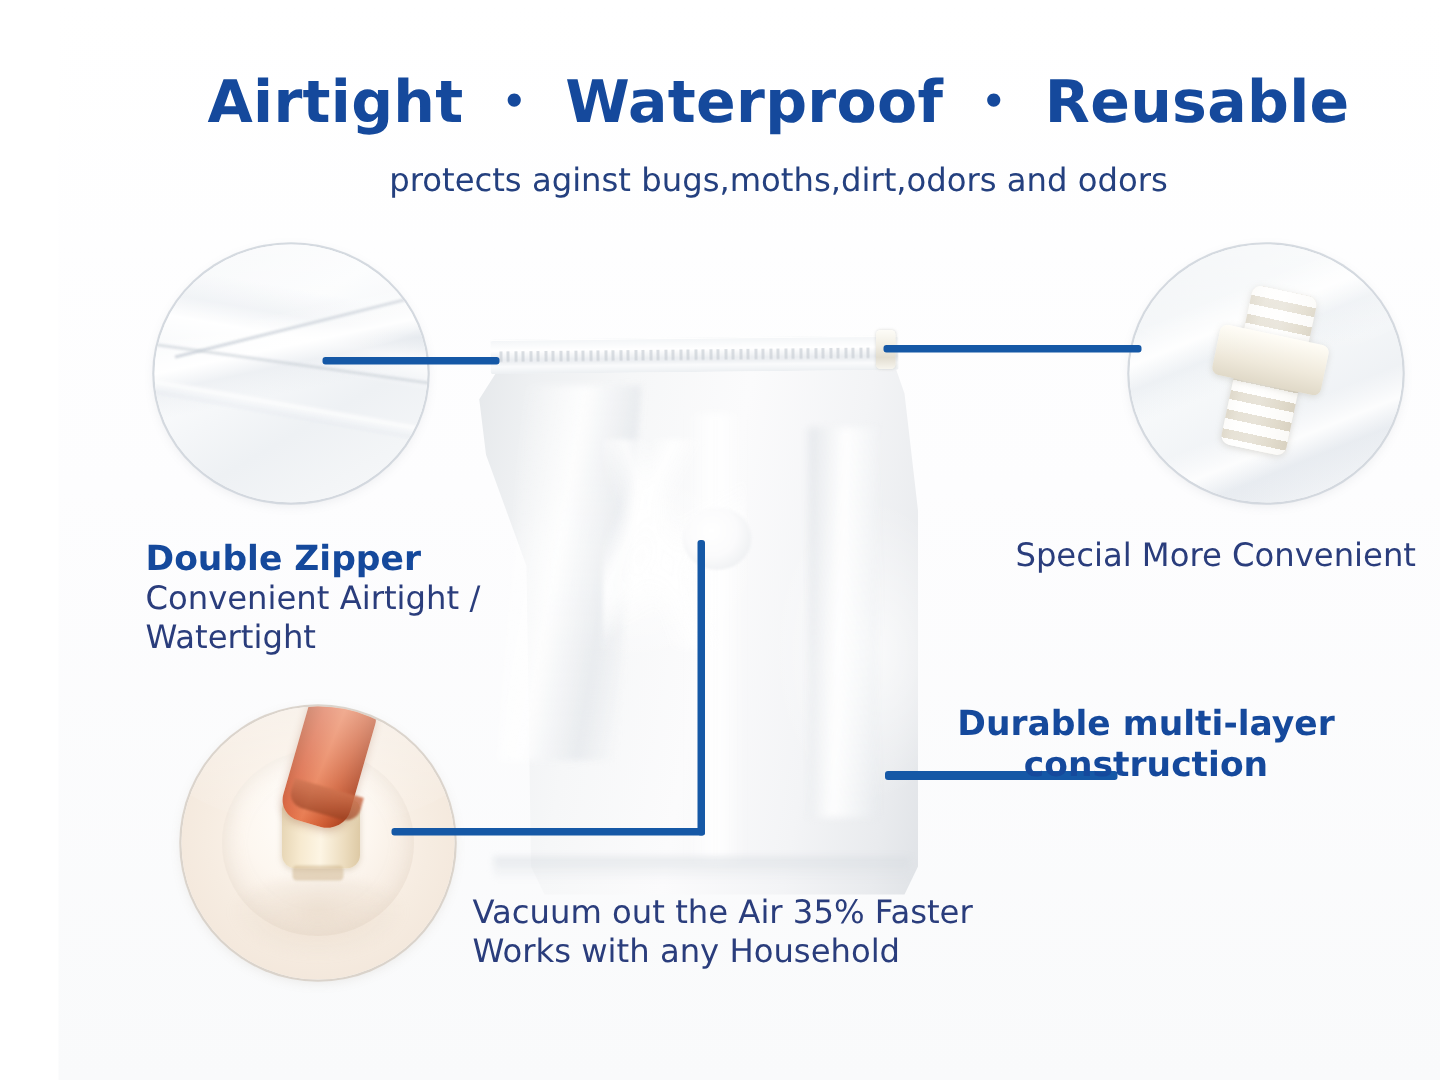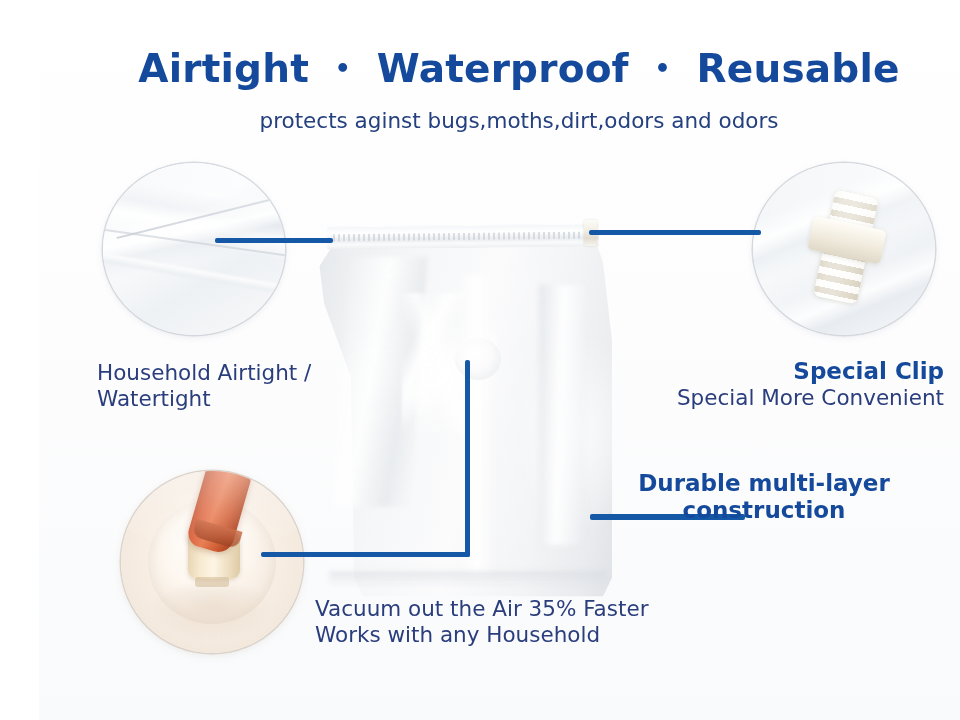--- a/index.html
+++ b/index.html
@@ -445,26 +445,26 @@
     <div class="gloss"></div>
   </div>
 
   <div class="leader" id="leader-zipper"></div>
   <div class="leader" id="leader-clip"></div>
   <div class="leader" id="leader-durable"></div>
   <div class="leader" id="leader-valve-v"></div>
   <div class="leader" id="leader-valve-h"></div>
 
   <div class="callout" id="callout-zipper">
-    <div class="desc">Household Airtight /</div>
+    <div class="title">Double Zipper</div>
+    <div class="desc">Convenient Airtight /</div>
     <div class="desc">Watertight</div>
   </div>
 
   <div class="callout" id="callout-clip">
-    <div class="title">Special Clip</div>
     <div class="desc">Special More Convenient</div>
   </div>
 
   <div class="callout" id="callout-durable">
     <div class="title">Durable multi-layer</div>
     <div class="title">construction</div>
   </div>
 
   <div class="callout" id="callout-valve">
     <div class="desc">Vacuum out the Air 35% Faster</div>

